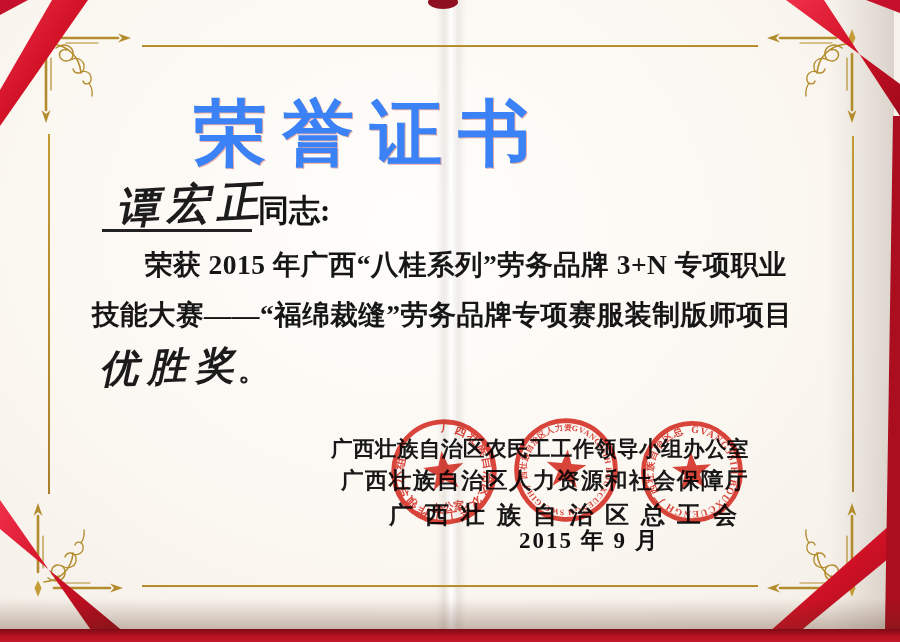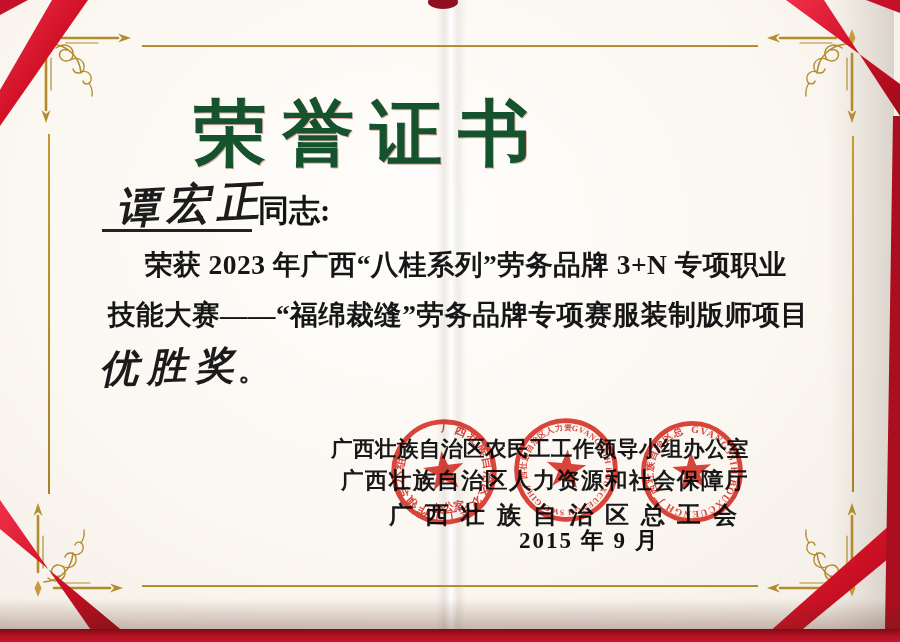--- a/index.html
+++ b/index.html
@@ -37,32 +37,32 @@
     background:#8e1020;
   }
   
   .gline{position:absolute;background:linear-gradient(#c39a33,#a8802a);}
   .gline.h{height:2.4px;}
   .gline.v{width:2.4px;}
   
   .t{position:absolute;white-space:nowrap;}
   .title{
     left:0;top:86px;width:740px;text-align:center;
-    font-size:72px;font-weight:700;color:#14532d;letter-spacing:16px;
+    font-size:72px;font-weight:700;color:#3b82f6;letter-spacing:16px;
     text-shadow:1px 1px 0 rgba(180,20,10,.35);
   }
   .name{
     left:116px;top:176px;font-size:43px;font-weight:700;font-style:italic;
     color:#1c1c1c;letter-spacing:7px;transform:rotate(-3deg);
   }
   .underline{position:absolute;left:102px;top:229px;width:150px;height:2.6px;background:#222;}
   .salutation{left:258px;top:190px;font-size:31px;font-weight:700;color:#141414;}
   .body-line{font-size:27.5px;font-weight:700;color:#161616;letter-spacing:.5px;}
   .bl1{left:145px;top:247px;}
-  .bl2{left:92px;top:297px;margin-left:16px;}
+  .bl2{left:92px;top:297px;}
   .award{
     left:99px;top:340px;font-size:39px;font-weight:700;font-style:italic;
     color:#1b1b1b;letter-spacing:9px;transform:rotate(-2deg);
   }
   .award-punct{left:238px;top:352px;font-size:28px;font-weight:700;color:#1b1b1b;}
   .bl4{left:152px;top:393px;}
   .issuer{position:absolute;right:151px;text-align:right;font-weight:700;color:#181818;white-space:nowrap;}
   .iss1{top:434px;font-size:21.5px;letter-spacing:.5px;}
   .iss2{top:465px;font-size:22.5px;letter-spacing:1.5px;}
   .iss3{top:499px;font-size:24px;letter-spacing:12px;}
@@ -106,21 +106,21 @@
     <use href="#orn" x="0" y="0" transform="translate(36,28)"></use>
     <use href="#orn" transform="translate(862,28) scale(-1,1)"></use>
     <use href="#orn" transform="translate(28,598) scale(1,-1)"></use>
     <use href="#orn" transform="translate(862,598) scale(-1,-1)"></use>
   </svg>
 
   <div class="t title">荣誉证书</div>
   <div class="t name">谭宏正</div>
   <div class="underline"></div>
   <div class="t salutation">同志:</div>
-  <div class="t body-line bl1">荣获 2023 年广西“八桂系列”劳务品牌 3+N 专项职业</div>
+  <div class="t body-line bl1">荣获 2015 年广西“八桂系列”劳务品牌 3+N 专项职业</div>
   <div class="t body-line bl2">技能大赛——“福绵裁缝”劳务品牌专项赛服装制版师项目</div>
   <div class="t award">优胜奖</div>
   <div class="t award-punct">。</div>
 
   <div class="issuer iss1">广西壮族自治区农民工工作领导小组办公室</div>
   <div class="issuer iss2">广西壮族自治区人力资源和社会保障厅</div>
   <div class="issuer iss3">广西壮族自治区总工会</div>
   <div class="date">2015 年 9 月</div>
 
   <svg class="seal" style="left:386px;top:414px;transform:rotate(-7deg);" width="116" height="116" viewBox="-60 -60 120 120">

